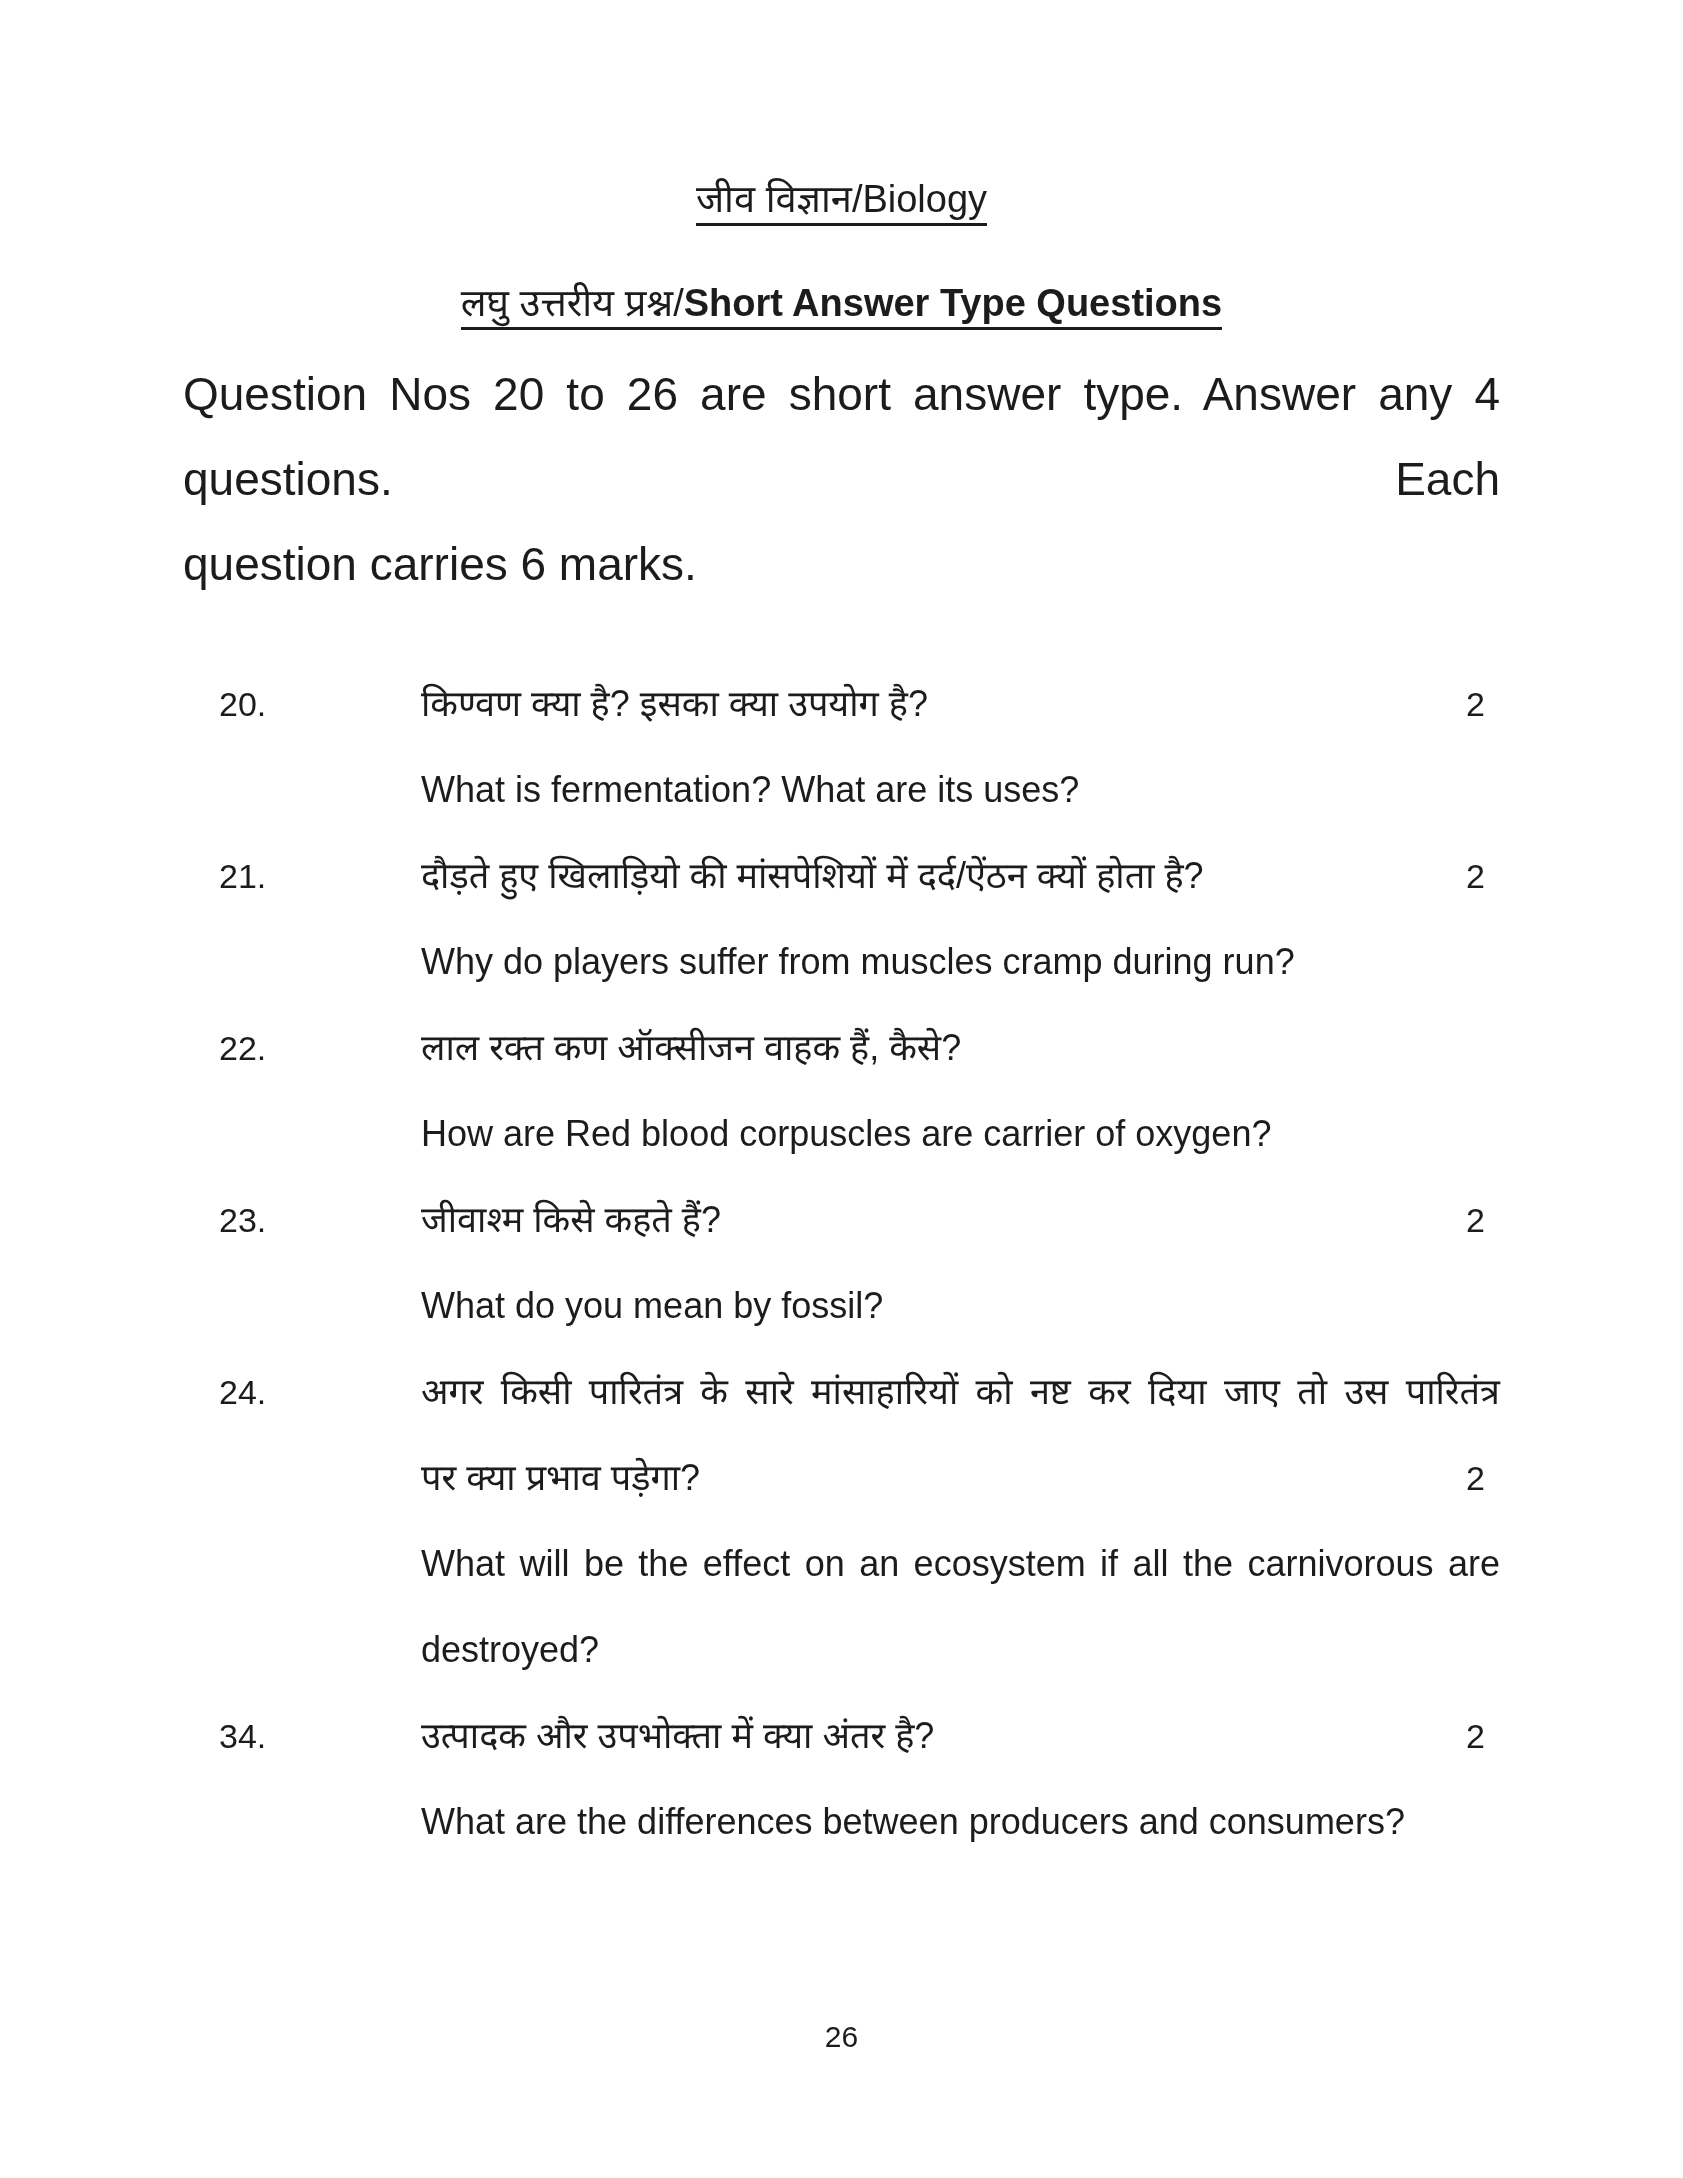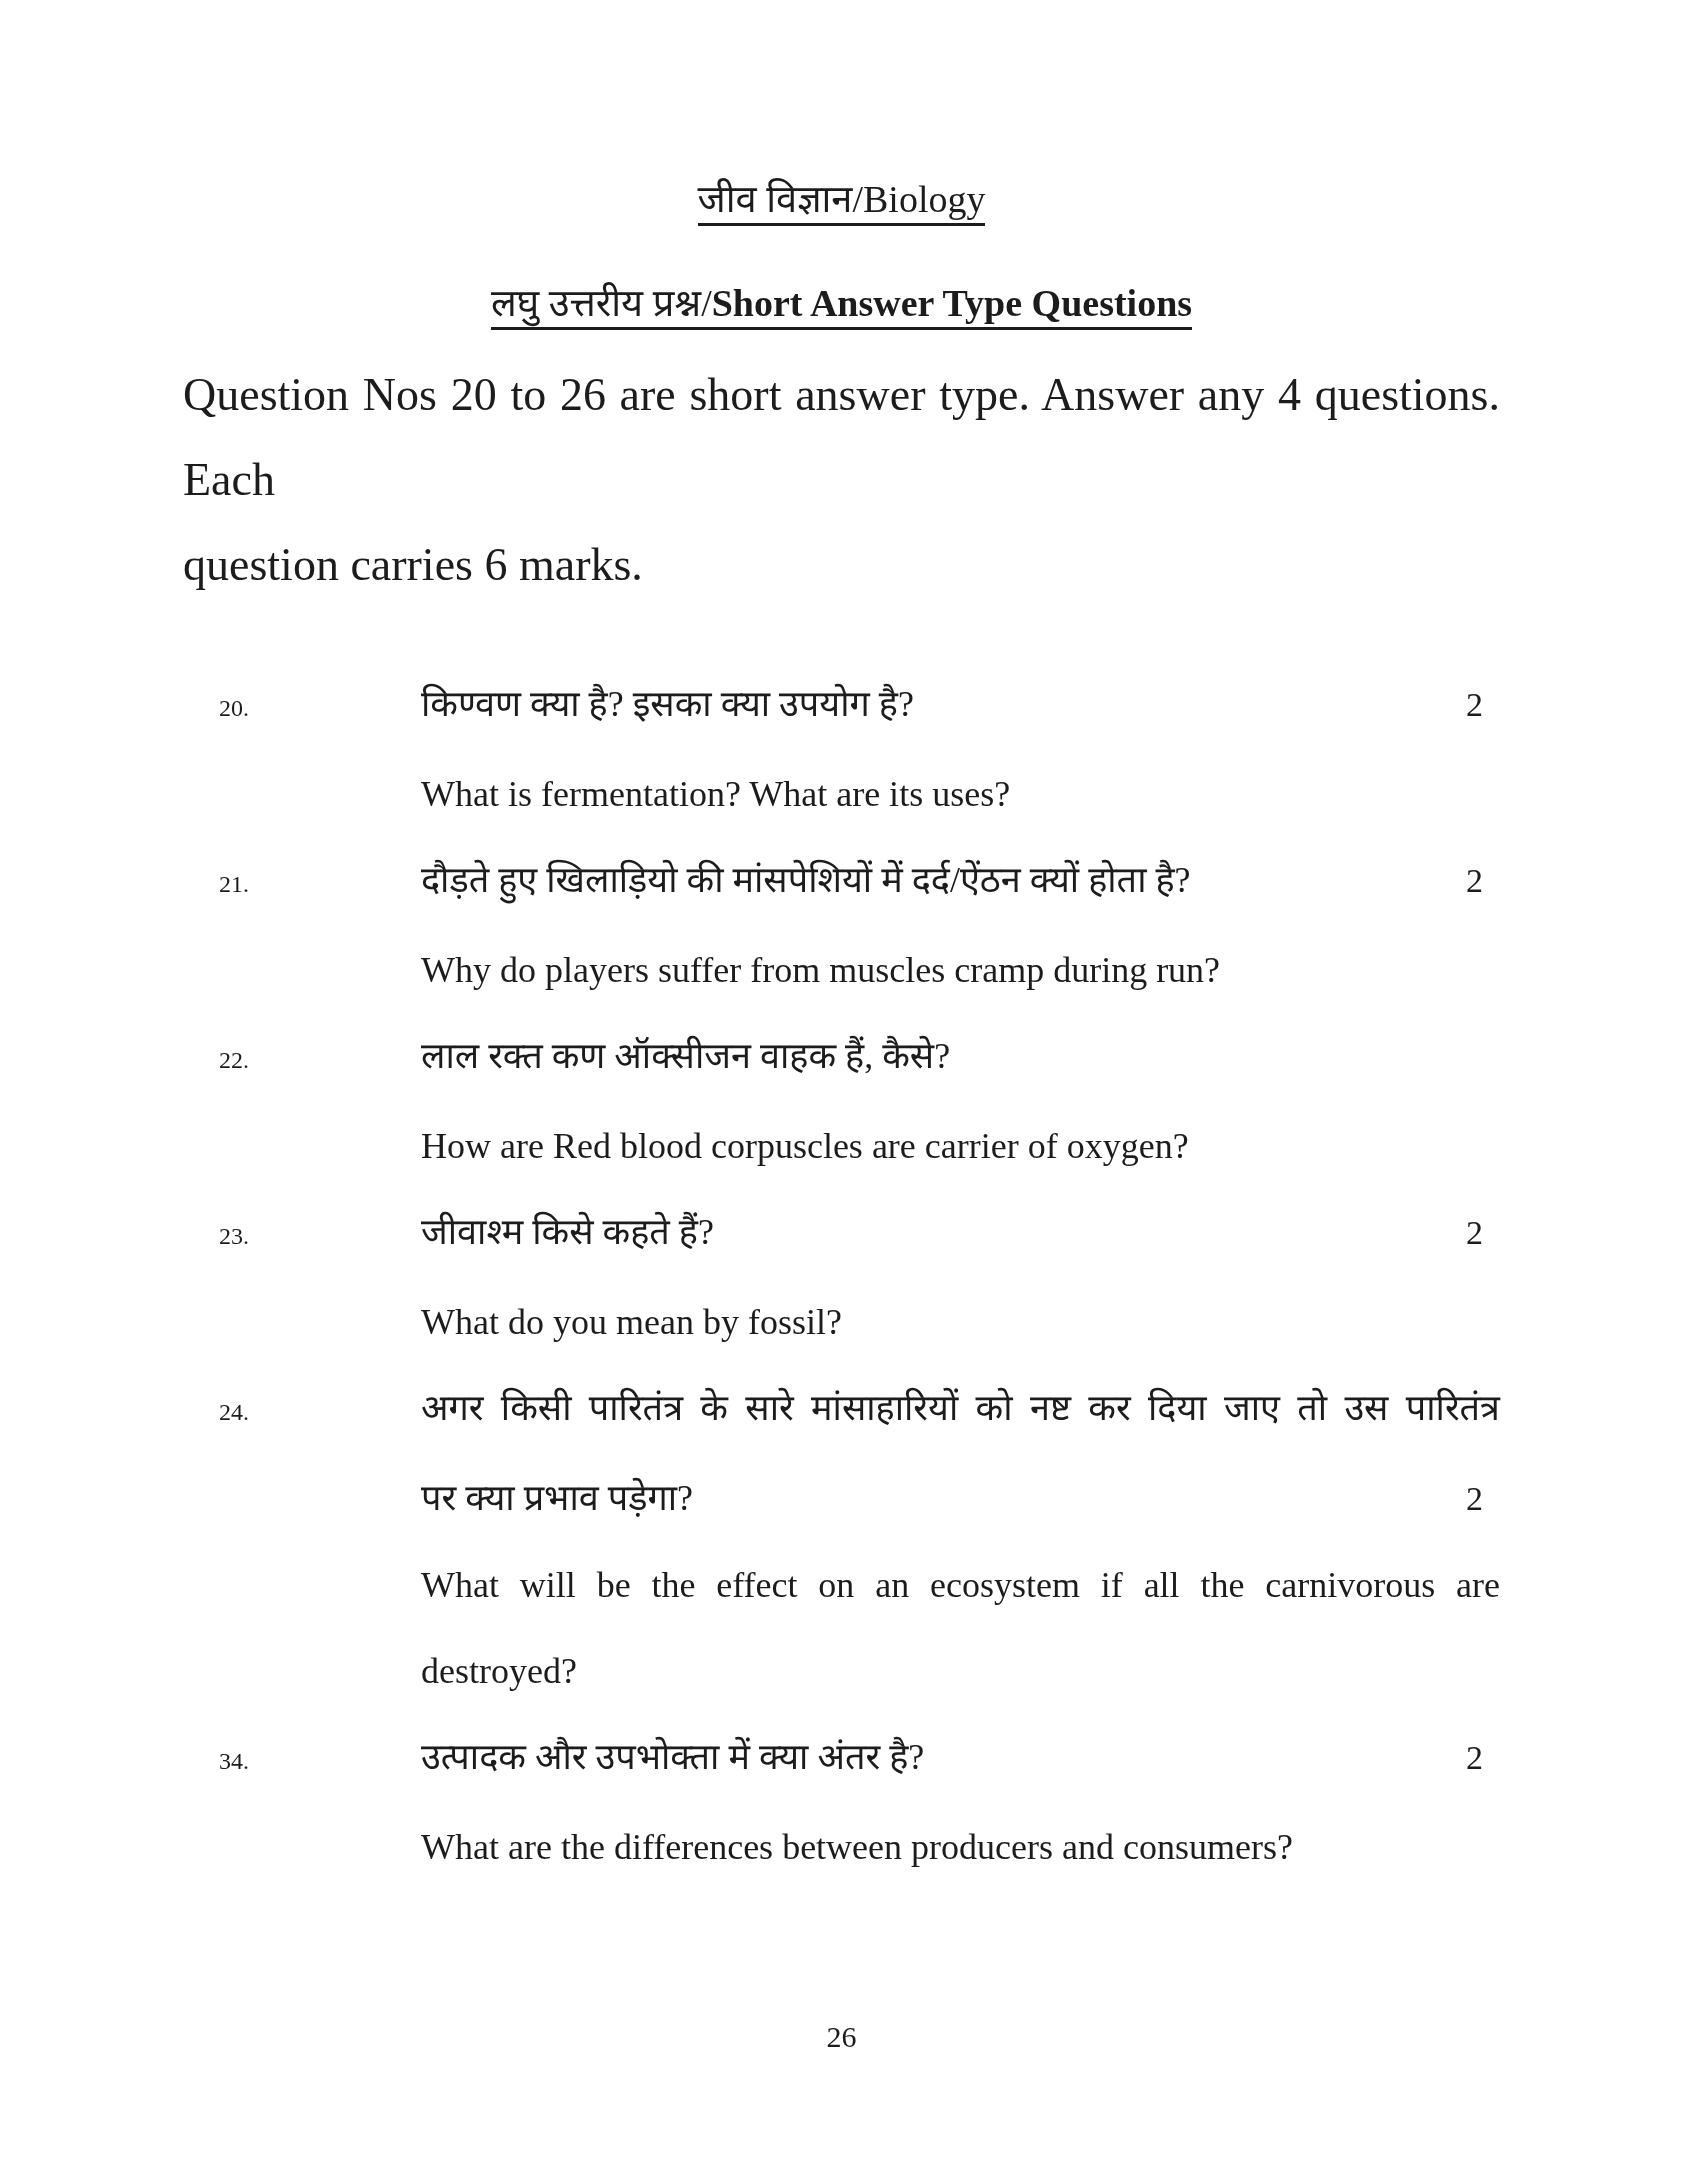--- a/index.html
+++ b/index.html
@@ -7,21 +7,21 @@
     padding: 0;
     background: #e8e8e8;
   }
   .page {
     position: relative;
     width: 1683px;
     height: 2178px;
     margin: 0 auto;
     background: #ffffff;
     color: #1c1c1c;
-    font-family: Liberation Serif, serif;
+    font-family: Liberation Sans, sans-serif;
     overflow: hidden;
   }
   .content {
     padding: 173px 183px 0 183px;
   }
   .heading {
     text-align: center;
     font-size: 38px;
     line-height: 1.4;
   }
@@ -60,21 +60,21 @@
   .q-row {
     display: flex;
     align-items: baseline;
     font-size: 36px;
     line-height: 86px;
   }
   .q-num {
     flex: 0 0 238px;
     box-sizing: border-box;
     padding-left: 36px;
-    font-size: 24px;
+    font-size: 34px;
   }
   .q-text {
     flex: 1 1 auto;
   }
   .q-text.jfull {
     text-align: justify;
     text-align-last: justify;
   }
   .q-marks {
     flex: 0 0 34px;

